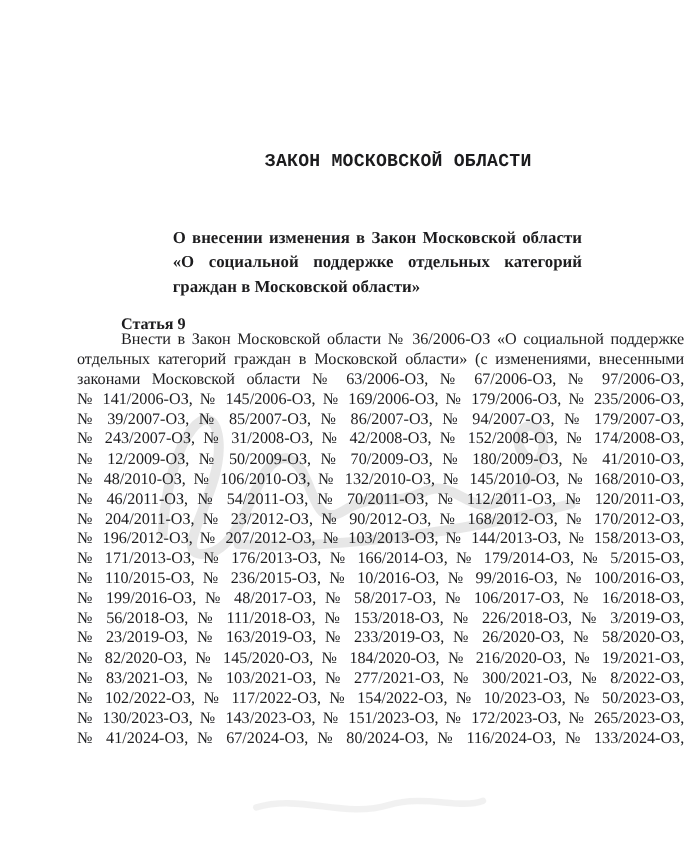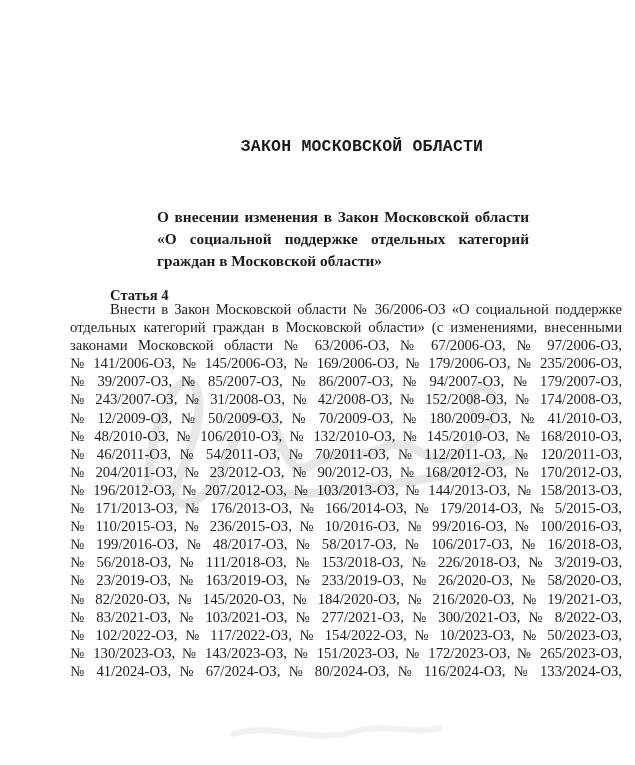--- a/index.html
+++ b/index.html
@@ -96,17 +96,17 @@
   </svg>
 
   <svg class="watermark-bottom" viewBox="0 0 220 40" fill="none" xmlns="http://www.w3.org/2000/svg">
     <path d="M 8 22 C 48 10, 88 32, 128 20 C 162 10, 192 24, 214 16" stroke="#d4d4d4" stroke-width="6" stroke-linecap="round" fill="none"></path>
   </svg>
 
   <h1 class="doc-title">ЗАКОН МОСКОВСКОЙ ОБЛАСТИ</h1>
 
   <p class="doc-subtitle">О внесении изменения в Закон Московской области «О социальной поддержке отдельных категорий граждан в Московской области»</p>
 
-  <p class="article-heading">Статья 4</p>
+  <p class="article-heading">Статья 9</p>
 
   <p class="body-paragraph">Внести в Закон Московской области №&nbsp;36/2006-ОЗ «О социальной поддержке отдельных категорий граждан в Московской области» (с изменениями, внесенными законами Московской области <span class="law">№&nbsp;63/2006-ОЗ,</span> <span class="law">№&nbsp;67/2006-ОЗ,</span> <span class="law">№&nbsp;97/2006-ОЗ,</span> <span class="law">№&nbsp;141/2006-ОЗ,</span> <span class="law">№&nbsp;145/2006-ОЗ,</span> <span class="law">№&nbsp;169/2006-ОЗ,</span> <span class="law">№&nbsp;179/2006-ОЗ,</span> <span class="law">№&nbsp;235/2006-ОЗ,</span> <span class="law">№&nbsp;39/2007-ОЗ,</span> <span class="law">№&nbsp;85/2007-ОЗ,</span> <span class="law">№&nbsp;86/2007-ОЗ,</span> <span class="law">№&nbsp;94/2007-ОЗ,</span> <span class="law">№&nbsp;179/2007-ОЗ,</span> <span class="law">№&nbsp;243/2007-ОЗ,</span> <span class="law">№&nbsp;31/2008-ОЗ,</span> <span class="law">№&nbsp;42/2008-ОЗ,</span> <span class="law">№&nbsp;152/2008-ОЗ,</span> <span class="law">№&nbsp;174/2008-ОЗ,</span> <span class="law">№&nbsp;12/2009-ОЗ,</span> <span class="law">№&nbsp;50/2009-ОЗ,</span> <span class="law">№&nbsp;70/2009-ОЗ,</span> <span class="law">№&nbsp;180/2009-ОЗ,</span> <span class="law">№&nbsp;41/2010-ОЗ,</span> <span class="law">№&nbsp;48/2010-ОЗ,</span> <span class="law">№&nbsp;106/2010-ОЗ,</span> <span class="law">№&nbsp;132/2010-ОЗ,</span> <span class="law">№&nbsp;145/2010-ОЗ,</span> <span class="law">№&nbsp;168/2010-ОЗ,</span> <span class="law">№&nbsp;46/2011-ОЗ,</span> <span class="law">№&nbsp;54/2011-ОЗ,</span> <span class="law">№&nbsp;70/2011-ОЗ,</span> <span class="law">№&nbsp;112/2011-ОЗ,</span> <span class="law">№&nbsp;120/2011-ОЗ,</span> <span class="law">№&nbsp;204/2011-ОЗ,</span> <span class="law">№&nbsp;23/2012-ОЗ,</span> <span class="law">№&nbsp;90/2012-ОЗ,</span> <span class="law">№&nbsp;168/2012-ОЗ,</span> <span class="law">№&nbsp;170/2012-ОЗ,</span> <span class="law">№&nbsp;196/2012-ОЗ,</span> <span class="law">№&nbsp;207/2012-ОЗ,</span> <span class="law">№&nbsp;103/2013-ОЗ,</span> <span class="law">№&nbsp;144/2013-ОЗ,</span> <span class="law">№&nbsp;158/2013-ОЗ,</span> <span class="law">№&nbsp;171/2013-ОЗ,</span> <span class="law">№&nbsp;176/2013-ОЗ,</span> <span class="law">№&nbsp;166/2014-ОЗ,</span> <span class="law">№&nbsp;179/2014-ОЗ,</span> <span class="law">№&nbsp;5/2015-ОЗ,</span> <span class="law">№&nbsp;110/2015-ОЗ,</span> <span class="law">№&nbsp;236/2015-ОЗ,</span> <span class="law">№&nbsp;10/2016-ОЗ,</span> <span class="law">№&nbsp;99/2016-ОЗ,</span> <span class="law">№&nbsp;100/2016-ОЗ,</span> <span class="law">№&nbsp;199/2016-ОЗ,</span> <span class="law">№&nbsp;48/2017-ОЗ,</span> <span class="law">№&nbsp;58/2017-ОЗ,</span> <span class="law">№&nbsp;106/2017-ОЗ,</span> <span class="law">№&nbsp;16/2018-ОЗ,</span> <span class="law">№&nbsp;56/2018-ОЗ,</span> <span class="law">№&nbsp;111/2018-ОЗ,</span> <span class="law">№&nbsp;153/2018-ОЗ,</span> <span class="law">№&nbsp;226/2018-ОЗ,</span> <span class="law">№&nbsp;3/2019-ОЗ,</span> <span class="law">№&nbsp;23/2019-ОЗ,</span> <span class="law">№&nbsp;163/2019-ОЗ,</span> <span class="law">№&nbsp;233/2019-ОЗ,</span> <span class="law">№&nbsp;26/2020-ОЗ,</span> <span class="law">№&nbsp;58/2020-ОЗ,</span> <span class="law">№&nbsp;82/2020-ОЗ,</span> <span class="law">№&nbsp;145/2020-ОЗ,</span> <span class="law">№&nbsp;184/2020-ОЗ,</span> <span class="law">№&nbsp;216/2020-ОЗ,</span> <span class="law">№&nbsp;19/2021-ОЗ,</span> <span class="law">№&nbsp;83/2021-ОЗ,</span> <span class="law">№&nbsp;103/2021-ОЗ,</span> <span class="law">№&nbsp;277/2021-ОЗ,</span> <span class="law">№&nbsp;300/2021-ОЗ,</span> <span class="law">№&nbsp;8/2022-ОЗ,</span> <span class="law">№&nbsp;102/2022-ОЗ,</span> <span class="law">№&nbsp;117/2022-ОЗ,</span> <span class="law">№&nbsp;154/2022-ОЗ,</span> <span class="law">№&nbsp;10/2023-ОЗ,</span> <span class="law">№&nbsp;50/2023-ОЗ,</span> <span class="law">№&nbsp;130/2023-ОЗ,</span> <span class="law">№&nbsp;143/2023-ОЗ,</span> <span class="law">№&nbsp;151/2023-ОЗ,</span> <span class="law">№&nbsp;172/2023-ОЗ,</span> <span class="law">№&nbsp;265/2023-ОЗ,</span> <span class="law">№&nbsp;41/2024-ОЗ,</span> <span class="law">№&nbsp;67/2024-ОЗ,</span> <span class="law">№&nbsp;80/2024-ОЗ,</span> <span class="law">№&nbsp;116/2024-ОЗ,</span> <span class="law">№&nbsp;133/2024-ОЗ,</span></p>
 
 </div>
 
 </body></html>

